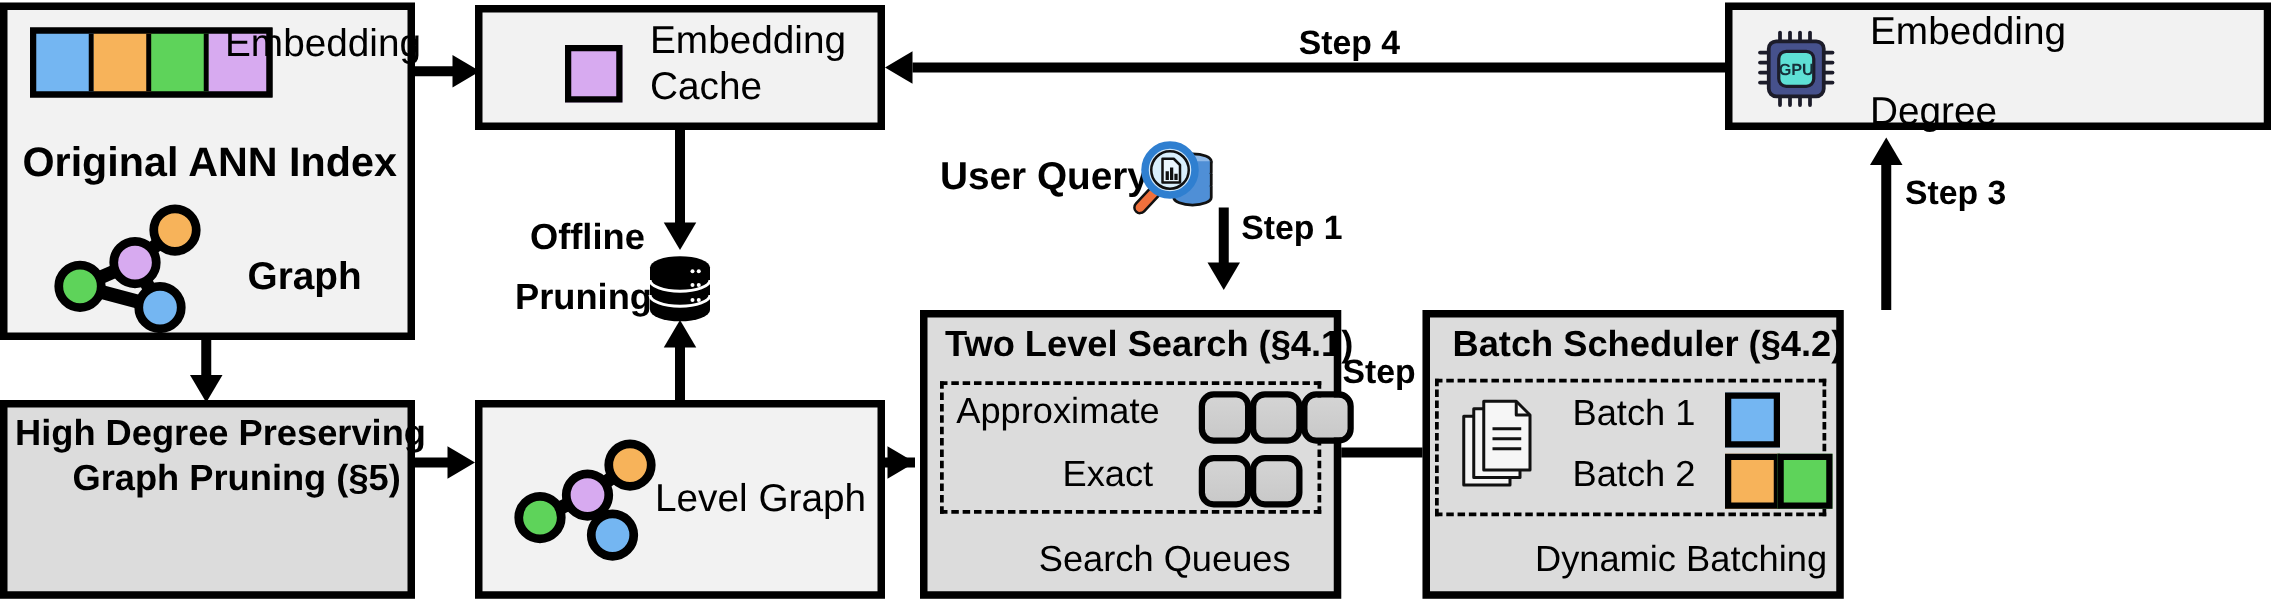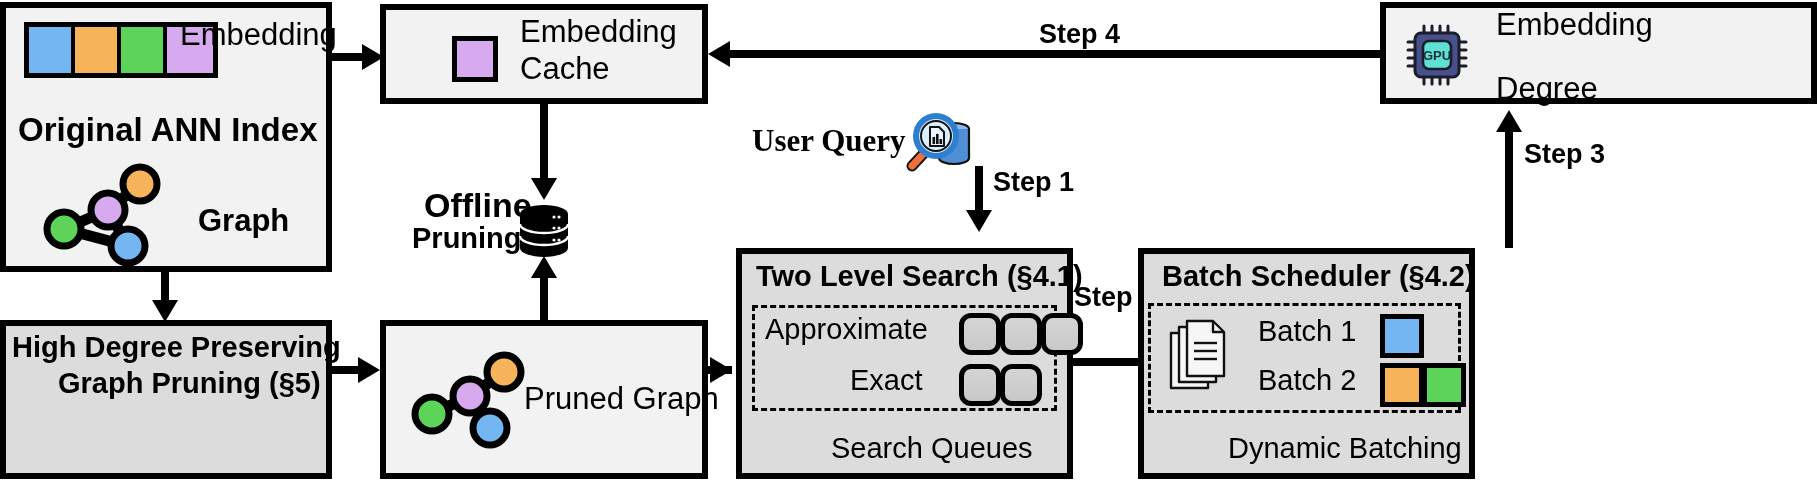--- a/index.html
+++ b/index.html
@@ -80,21 +80,21 @@
   <div class="ah ah-right" style="left:362px;top:44px;"></div>
 
   <div class="box" style="left:380px;top:4px;width:328px;height:100px;"></div>
   <div class="swatch" style="left:452px;top:36px;width:46px;height:46px;background:#d7aaf0;"></div>
   <div class="lbl t-reg" style="left:520px;top:15px;font-size:31px;">Embedding</div>
   <div class="lbl t-reg" style="left:520px;top:52px;font-size:31px;">Cache</div>
 
   <div class="arrow" style="left:540px;top:104px;width:8px;height:78px;"></div>
   <div class="ah ah-down" style="left:531px;top:178px;"></div>
 
-  <div class="lbl t-bold" style="left:424px;top:186px;font-size:34px;">Offline</div>
+  <div class="lbl t-bold" style="left:424px;top:174px;font-size:29px;">Offline</div>
   <div class="lbl t-bold" style="left:412px;top:222px;font-size:29px;">Pruning</div>
 
   <svg class="gsvg" style="left:518px;top:203px;" width="52" height="56" viewBox="0 0 52 56">
     <g fill="#000">
       <ellipse cx="26" cy="11" rx="24" ry="9"></ellipse>
       <rect x="2" y="11" width="48" height="34"></rect>
       <ellipse cx="26" cy="45" rx="24" ry="9"></ellipse>
     </g>
     <g stroke="#fff" stroke-width="2.4" fill="none">
       <path d="M2 21 A24 9 0 0 0 50 21"></path>
@@ -120,26 +120,26 @@
       <line x1="24" y1="58" x2="62" y2="40"></line>
       <line x1="62" y1="40" x2="96" y2="16"></line>
       <line x1="62" y1="40" x2="82" y2="72"></line>
     </g>
     <circle cx="96" cy="16" r="17" fill="#f7b35a" stroke="#000" stroke-width="7"></circle>
     <circle cx="62" cy="40" r="17" fill="#d7aaf0" stroke="#000" stroke-width="7"></circle>
     <circle cx="24" cy="58" r="17" fill="#5ed35a" stroke="#000" stroke-width="7"></circle>
     <circle cx="82" cy="72" r="17" fill="#74b6f2" stroke="#000" stroke-width="7"></circle>
   </svg>
 
-  <div class="lbl t-reg" style="left:524px;top:382px;font-size:31px;">Pruned Graph</div>
+  <div class="lbl t-reg" style="left:524px;top:382px;font-size:31px;">Level Graph</div>
 
   <div class="arrow" style="left:708px;top:366px;width:24px;height:8px;"></div>
   <div class="ah ah-right" style="left:710px;top:357px;"></div>
 
-  <div class="lbl t-bold" style="left:752px;top:124px;font-size:31px;font-family:Liberation Serif, serif;">User Query</div>
+  <div class="lbl t-bold" style="left:752px;top:124px;font-size:31px;">User Query</div>
 
   <svg class="gsvg" style="left:900px;top:104px;" width="72" height="72" viewBox="0 0 72 72">
 
     <g transform="translate(38,18)">
       <ellipse cx="16" cy="7" rx="15" ry="6" fill="#8fb9e8" stroke="#111" stroke-width="2.2"></ellipse>
       <path d="M1 7 v9 a15 6 0 0 0 30 0 v-9" fill="#4f8fd6" stroke="#111" stroke-width="2.2"></path>
       <path d="M1 17 v9 a15 6 0 0 0 30 0 v-9" fill="#4f8fd6" stroke="#111" stroke-width="2.2"></path>
       <path d="M1 27 v9 a15 6 0 0 0 30 0 v-9" fill="#4f8fd6" stroke="#111" stroke-width="2.2"></path>
     </g>
 

